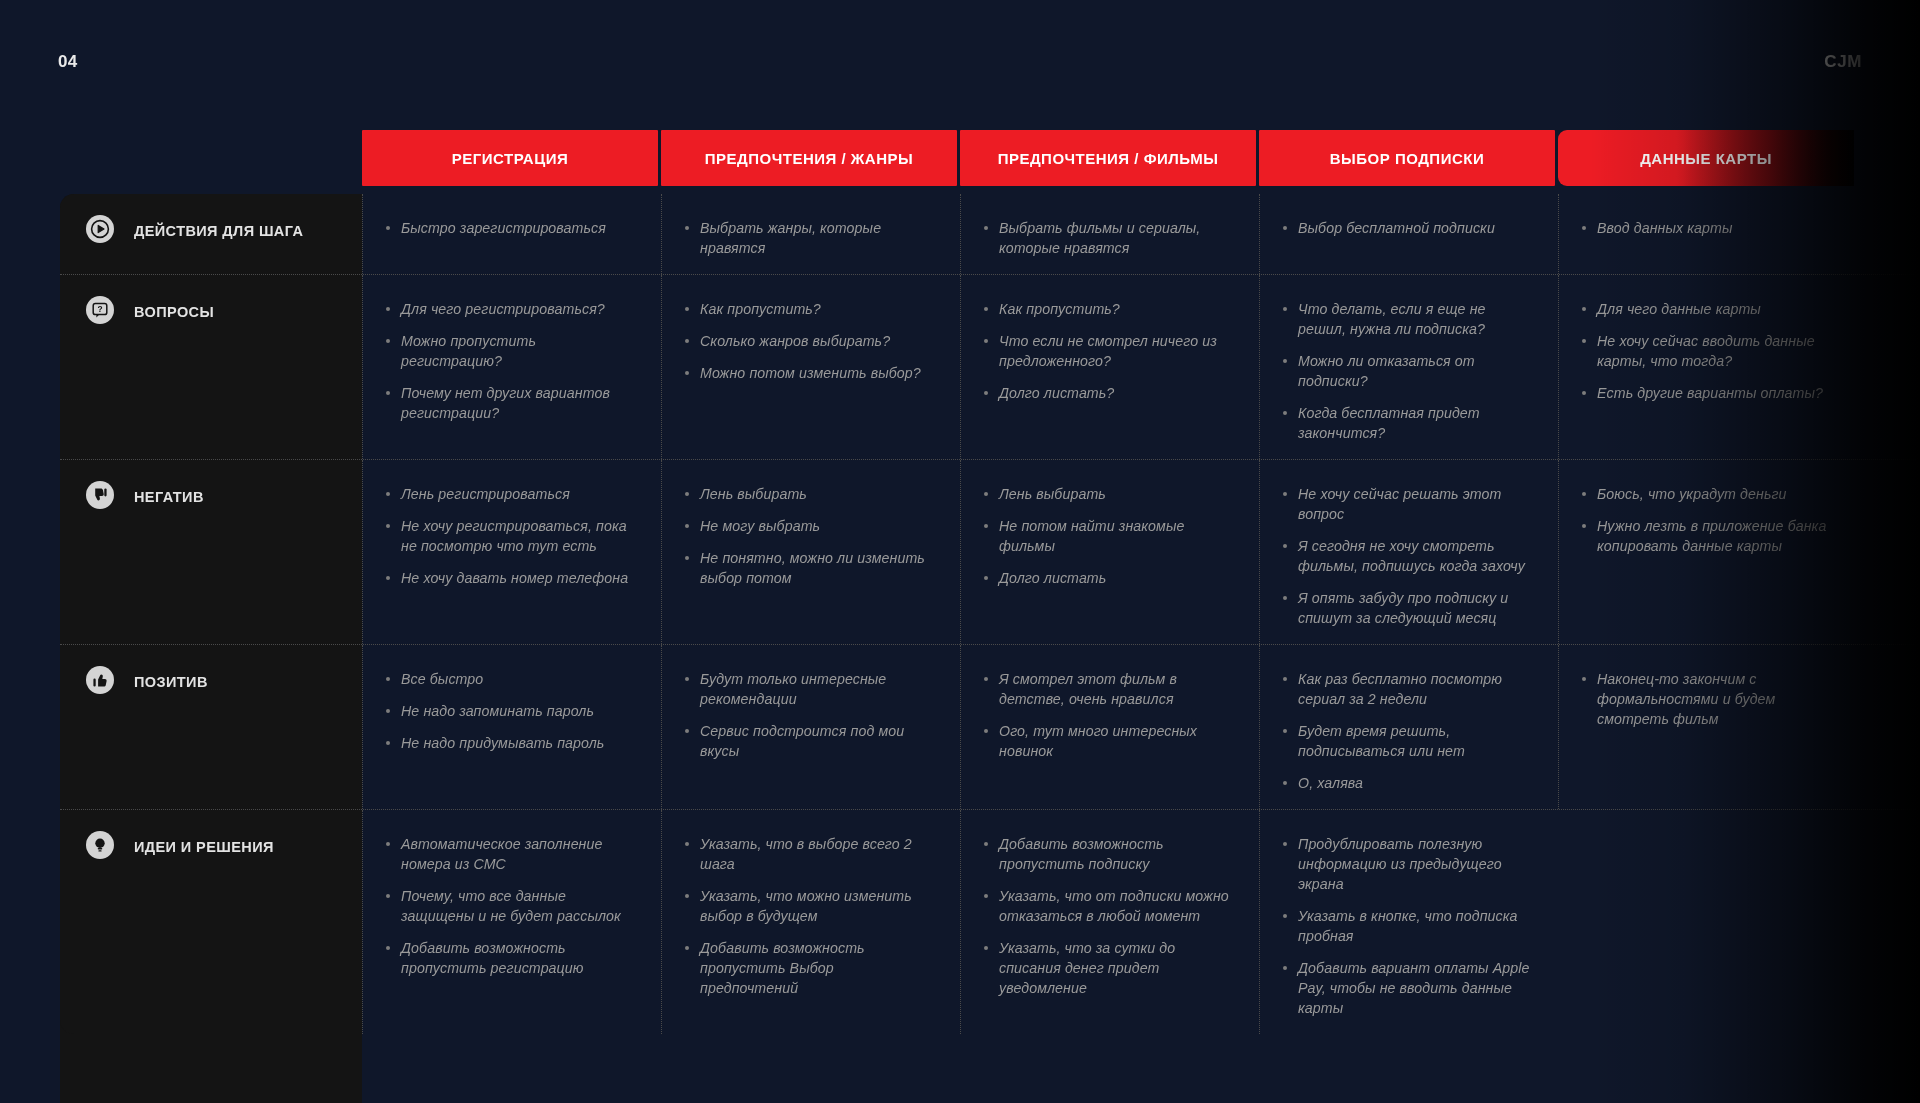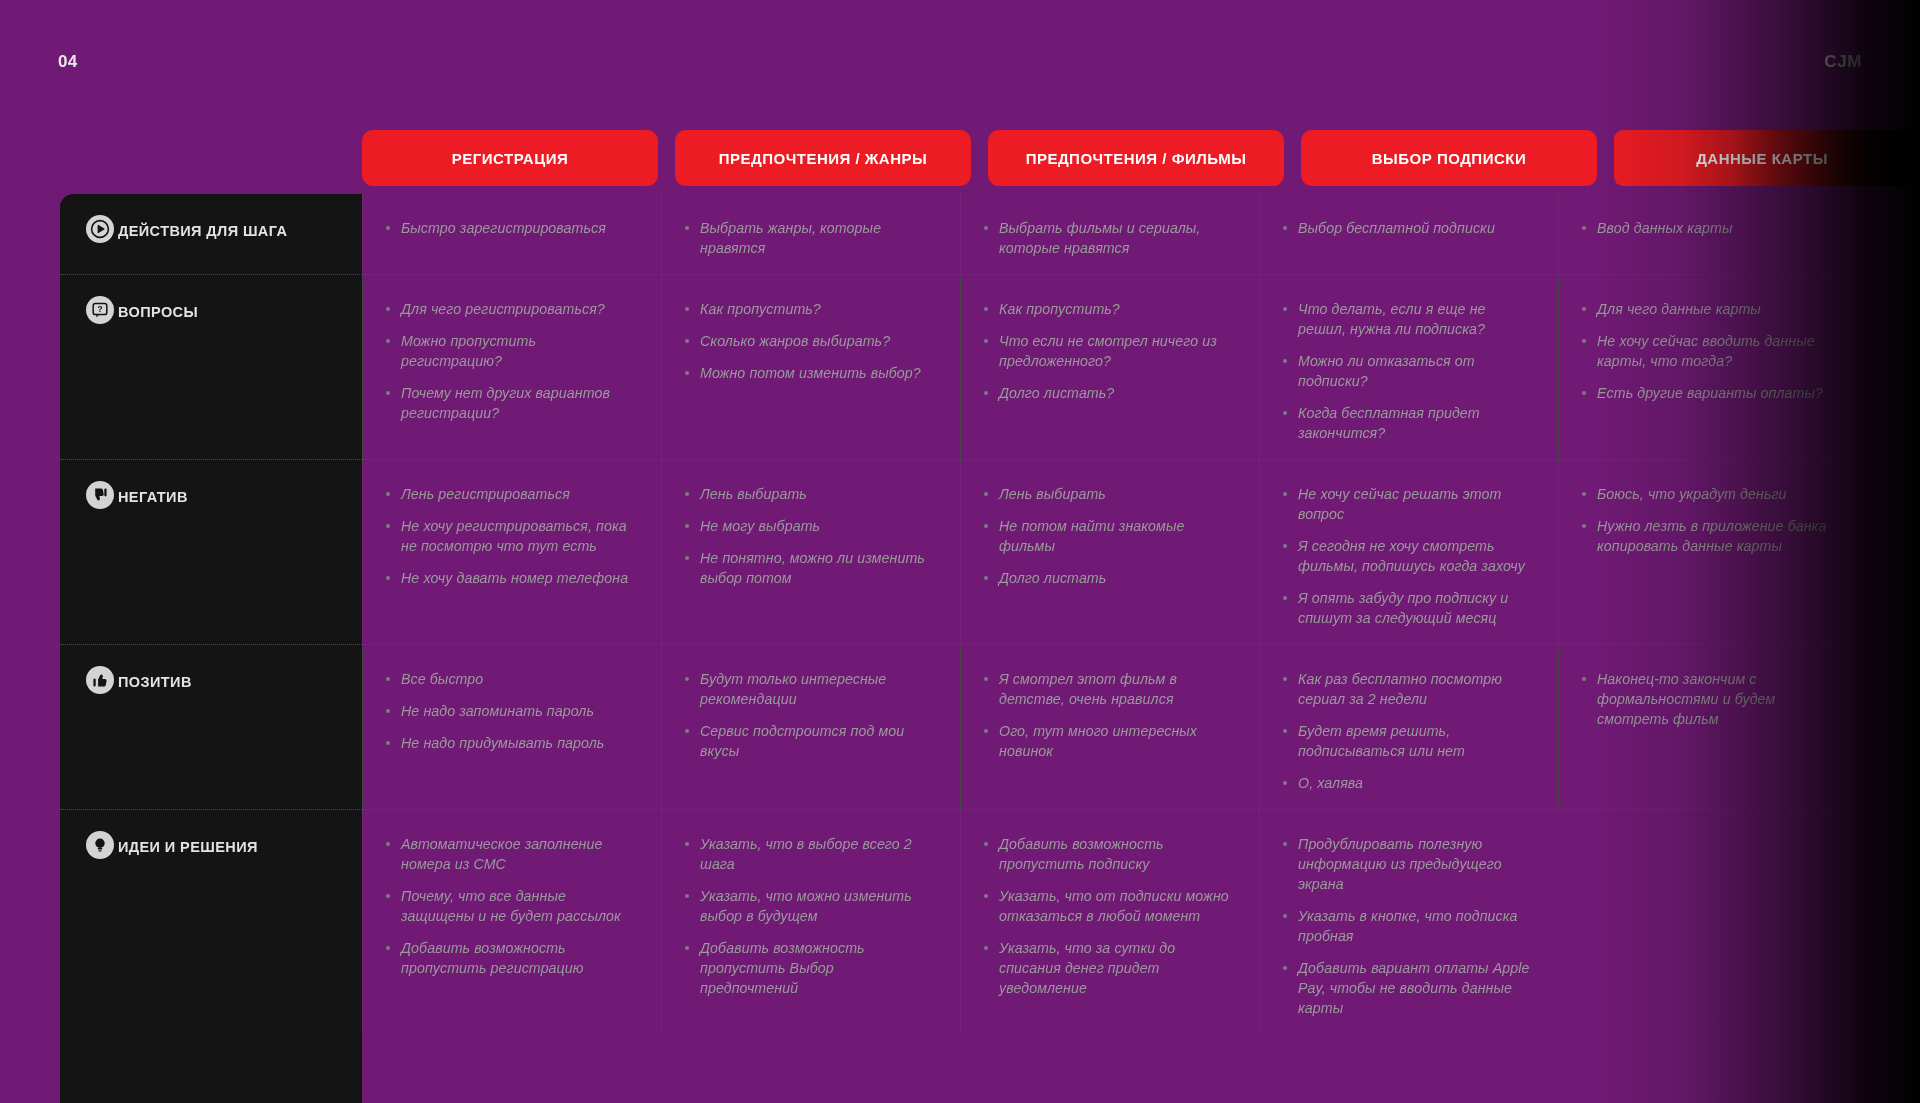--- a/index.html
+++ b/index.html
@@ -9,21 +9,21 @@
     height: 1103px;
     background: #000000;
     font-family: "Liberation Sans", sans-serif;
     overflow: hidden;
   }
 
   #slide {
     position: relative;
     width: 1920px;
     height: 1103px;
-    background: #701a75;
+    background: #0f172a;
   }
 
   
   .topbar {
     position: absolute;
     top: 52px;
     left: 0;
     width: 1920px;
     height: 26px;
   }
@@ -73,23 +73,23 @@
     top: 0;
     width: 1558px;
     height: 56px;
     display: flex;
     gap: 0;
   }
   .headcell {
     position: relative;
     flex: 0 0 296px;
     height: 56px;
-    margin-right: 17px;
+    margin-right: 3px;
     background: #ED1C24;
-    border-radius: 11px;
+    border-radius: 1px;
     display: flex;
     align-items: center;
     justify-content: center;
     color: #ffffff;
     font-size: 15px;
     font-weight: bold;
     letter-spacing: 0.5px;
     white-space: nowrap;
   }
   .headcell.last {
@@ -115,21 +115,21 @@
     border-top: 1px dotted #4a4a4a;
   }
   .row:first-child { border-top: none; }
 
   .labelcell {
     flex: 0 0 302px;
     position: relative;
     padding: 24px 0 14px 26px;
     display: flex;
     align-items: flex-start;
-    gap: 4px;
+    gap: 20px;
     background: #141414;
   }
   .row:first-child .labelcell { border-radius: 14px 0 0 0; }
   .row:last-child .labelcell { border-radius: 0 0 0 14px; }
 
   .rowicon {
     flex: 0 0 28px;
     width: 28px;
     height: 28px;
     border-radius: 50%;

